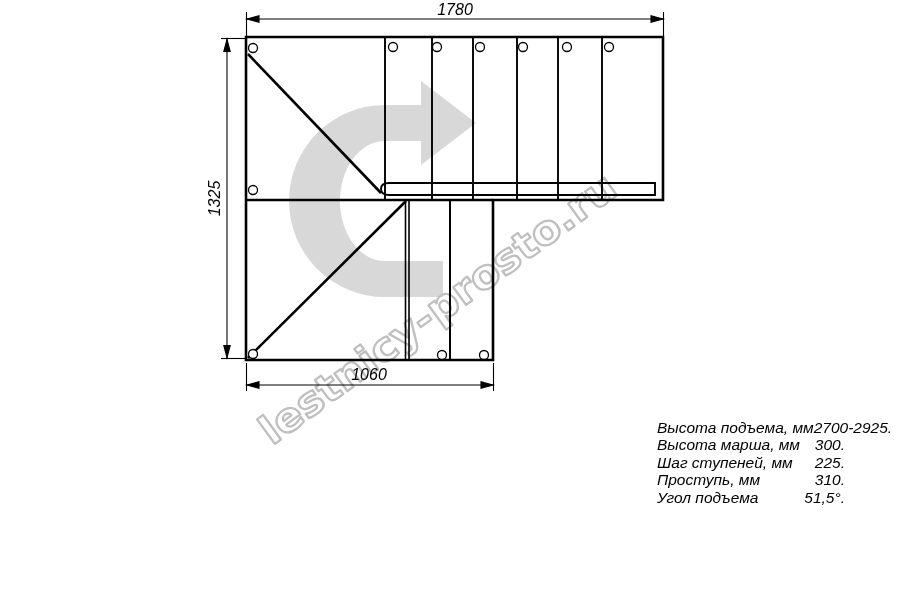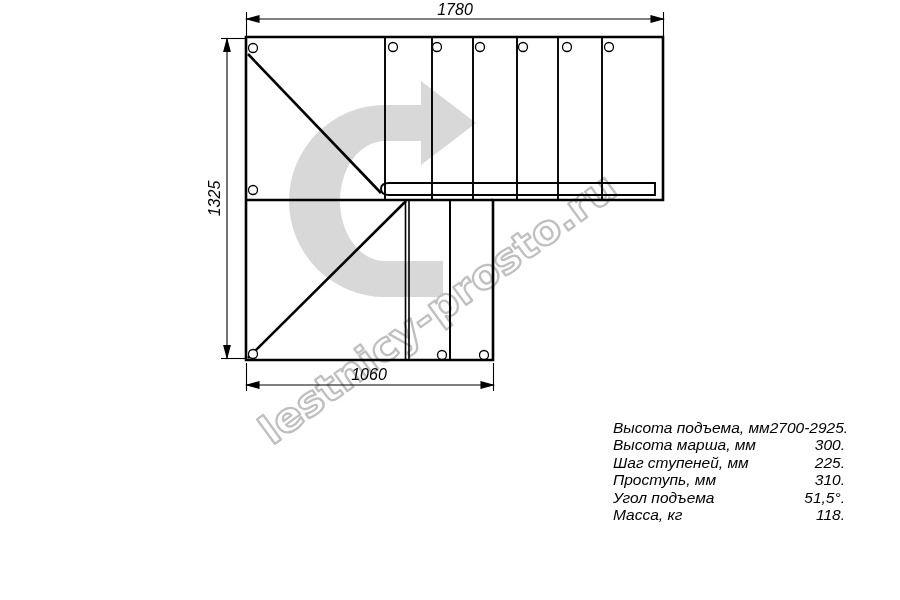--- a/index.html
+++ b/index.html
@@ -29,21 +29,21 @@
     width: 232px;
     font-style: italic;
     font-size: 15.5px;
     line-height: 17.4px;
     color: #000000;
   }
   .spec-row {
     display: flex;
     white-space: nowrap;
   }
-  .spec-label { text-align: left; }
+  .spec-label { text-align: left; margin-left: 44px; }
   .spec-value { margin-left: auto; }
   .dim-text {
     font-style: italic;
     font-size: 16px;
     fill: #000000;
   }
 </style>
 </head>
 <body>
 
@@ -139,19 +139,15 @@
       <span class="spec-value">225.</span>
     </div>
     <div class="spec-row">
       <span class="spec-label">Проступь, мм</span>
       <span class="spec-value">310.</span>
     </div>
     <div class="spec-row">
       <span class="spec-label">Угол подъема</span>
       <span class="spec-value">51,5°.</span>
     </div>
-    <div class="spec-row">
-      <span class="spec-label">Масса, кг</span>
-      <span class="spec-value">118.</span>
-    </div>
   </div>
 
 </div>
 
 </body></html>

